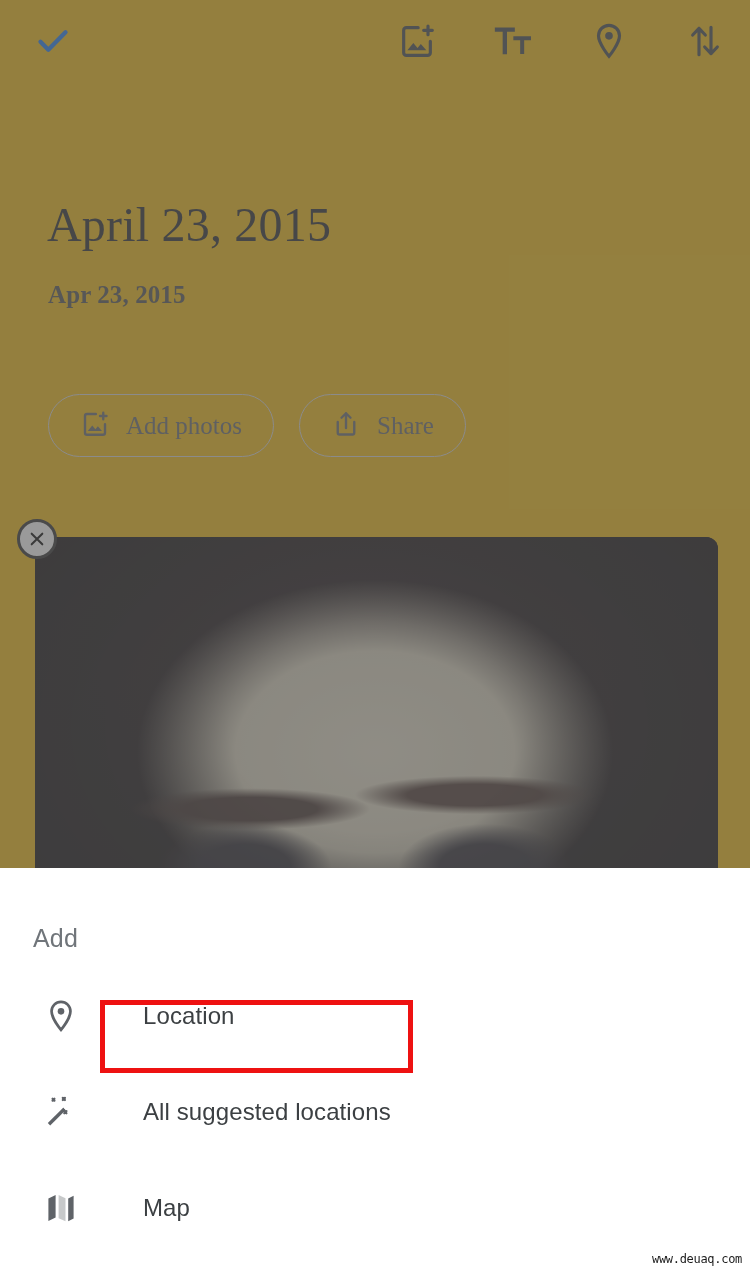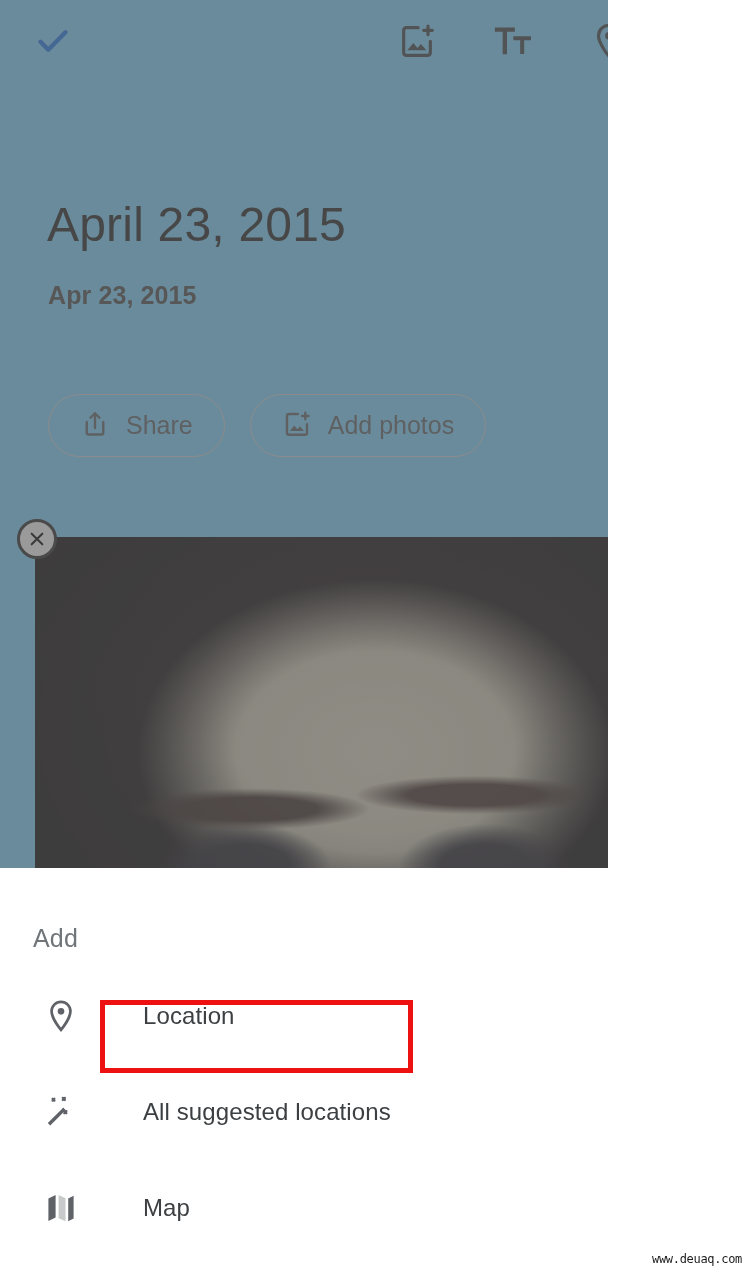--- a/index.html
+++ b/index.html
@@ -12,23 +12,24 @@
   #app {
     position: relative;
     width: 750px; height: 1278px;
     overflow: hidden;
     background: #fff;
   }
 
   
   .bg-layer {
     position: absolute; left: 0; top: 0;
-    width: 608px; height: 880px;
-    background: #7dd3fc;
+    width: 750px; height: 880px;
+    background: #eab308;
     overflow: hidden;
+    font-family: Liberation Serif, serif;
   }
   .scrim {
     position: absolute; left: 0; top: 0;
     width: 750px; height: 880px;
     background: rgba(96,96,96,0.62);
     z-index: 5;
     pointer-events: none;
   }
 
   
@@ -202,35 +203,35 @@
       </div>
     </div>
 
     <div class="title-main">April 23, 2015</div>
     <div class="title-sub">Apr 23, 2015</div>
 
     <div class="chips">
       <div class="chip">
         <span>
           <svg width="30" height="30" viewBox="0 0 24 24" fill="none">
-            <path d="M5.4 10.4V19a1.4 1.4 0 0 0 1.4 1.4h10.4A1.4 1.4 0 0 0 18.6 19v-8.6" stroke="#5f6368" stroke-width="1.9" stroke-linecap="round"></path>
-            <path d="M12 15.2V3.4M12 3.4 8.4 7M12 3.4 15.6 7" stroke="#5f6368" stroke-width="1.9" stroke-linecap="round" stroke-linejoin="round"></path>
-          </svg>
-        </span>
-        <span class="chip-label">Share</span>
+            <path d="M20 12.2V19a1.6 1.6 0 0 1-1.6 1.6H5.6A1.6 1.6 0 0 1 4 19V5.6A1.6 1.6 0 0 1 5.6 4h7.1" stroke="#5f6368" stroke-width="1.9" stroke-linecap="round"></path>
+            <path d="M18.6 3v5.2M16 5.6h5.2" stroke="#5f6368" stroke-width="1.9" stroke-linecap="round"></path>
+            <path d="M6.2 17.6l3.6-4.4 2.5 3 2-2.4 3.3 3.8z" fill="#5f6368"></path>
+          </svg>
+        </span>
+        <span class="chip-label">Add photos</span>
       </div>
       <div class="chip">
         <span>
           <svg width="30" height="30" viewBox="0 0 24 24" fill="none">
-            <path d="M20 12.2V19a1.6 1.6 0 0 1-1.6 1.6H5.6A1.6 1.6 0 0 1 4 19V5.6A1.6 1.6 0 0 1 5.6 4h7.1" stroke="#5f6368" stroke-width="1.9" stroke-linecap="round"></path>
-            <path d="M18.6 3v5.2M16 5.6h5.2" stroke="#5f6368" stroke-width="1.9" stroke-linecap="round"></path>
-            <path d="M6.2 17.6l3.6-4.4 2.5 3 2-2.4 3.3 3.8z" fill="#5f6368"></path>
-          </svg>
-        </span>
-        <span class="chip-label">Add photos</span>
+            <path d="M5.4 10.4V19a1.4 1.4 0 0 0 1.4 1.4h10.4A1.4 1.4 0 0 0 18.6 19v-8.6" stroke="#5f6368" stroke-width="1.9" stroke-linecap="round"></path>
+            <path d="M12 15.2V3.4M12 3.4 8.4 7M12 3.4 15.6 7" stroke="#5f6368" stroke-width="1.9" stroke-linecap="round" stroke-linejoin="round"></path>
+          </svg>
+        </span>
+        <span class="chip-label">Share</span>
       </div>
     </div>
 
     <div class="photo-card">
       <div class="photo-img"></div>
       <div class="photo-vignette"></div>
     </div>
 
     <div class="scrim"></div>
 

